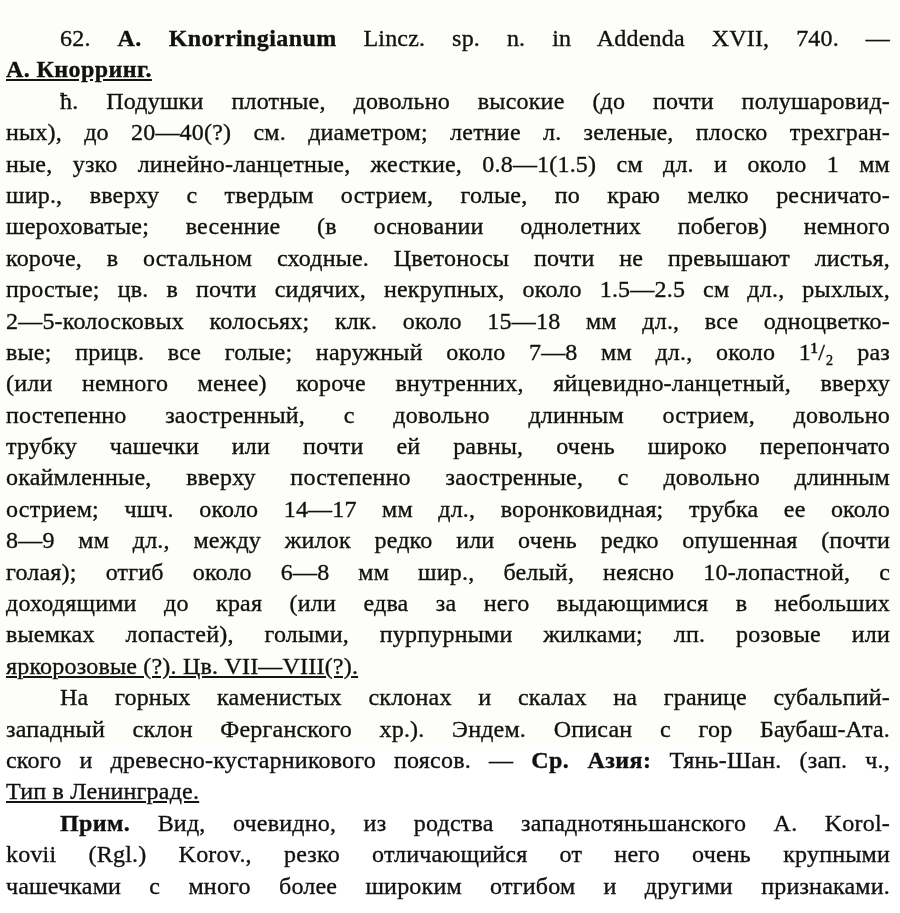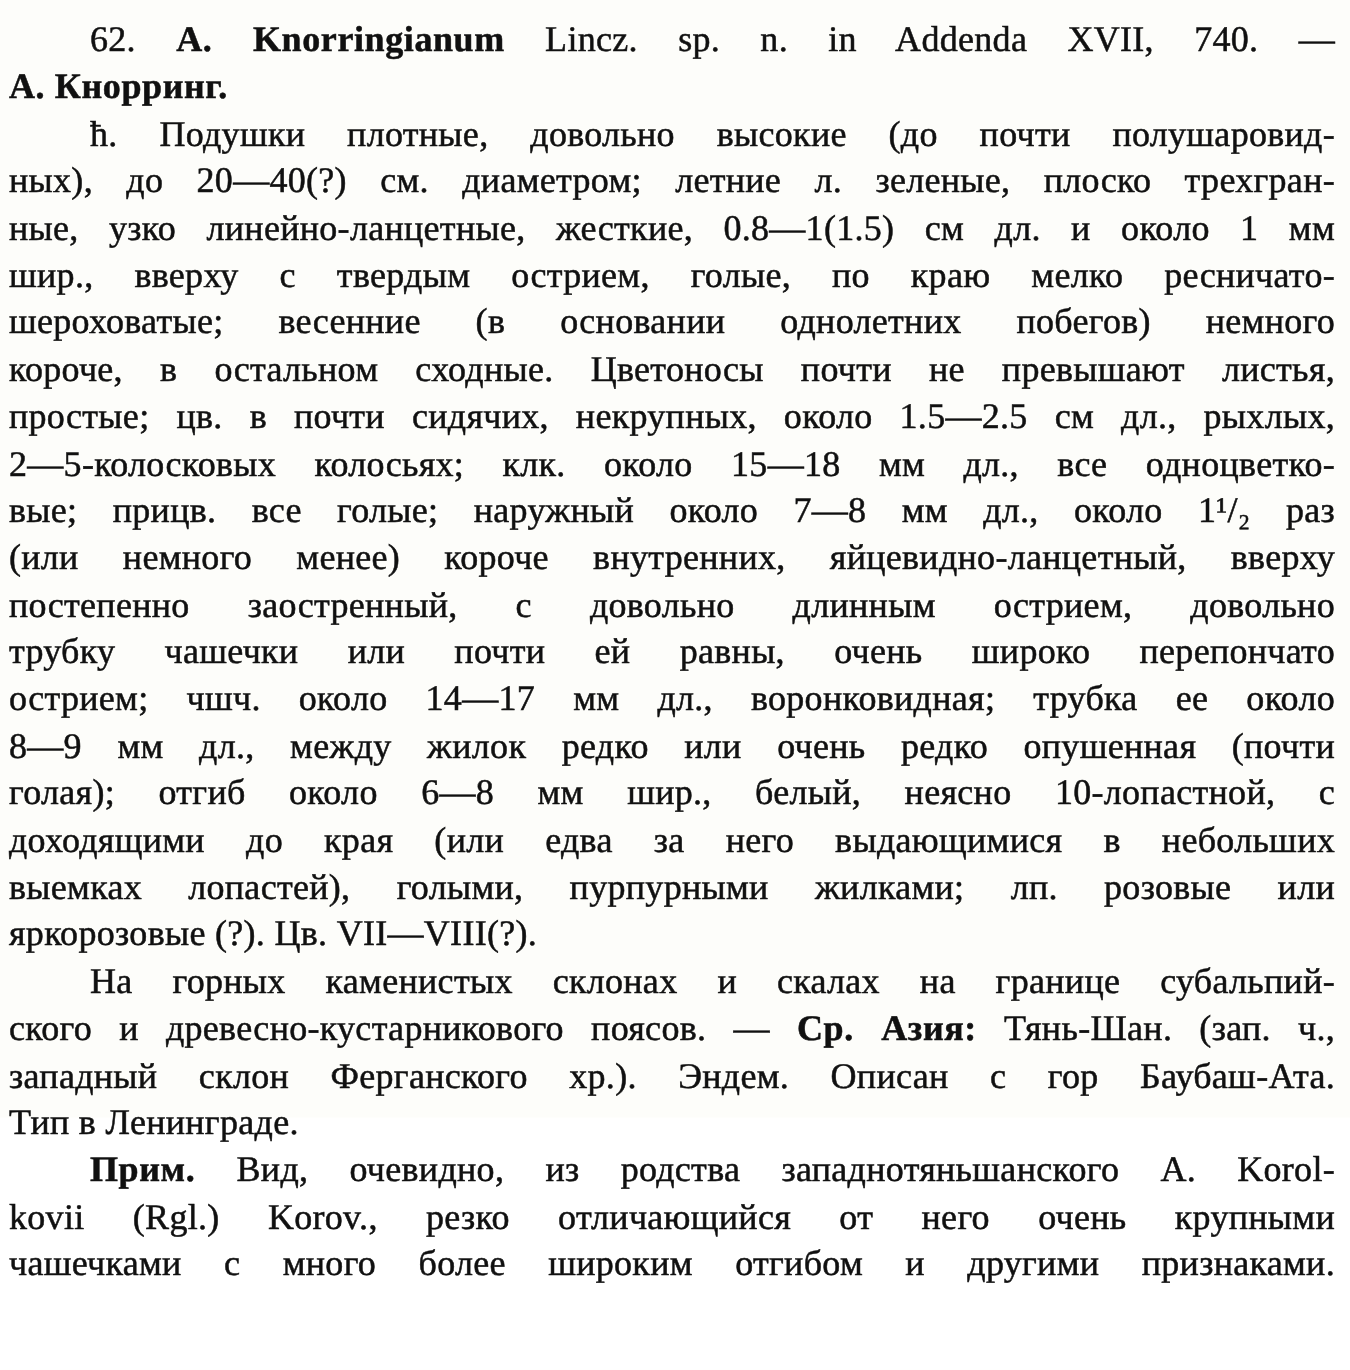--- a/index.html
+++ b/index.html
@@ -12,33 +12,34 @@
   }
   .page {
     box-sizing: border-box;
     width: 900px;
     height: 745px;
     background: #fdfdfa;
     color: #101010;
     font-family: "Liberation Serif", "DejaVu Serif", serif;
     font-size: 24px;
     line-height: 31.4px;
-    padding: 12px 10px 0 6px;
+    padding: 23px 10px 0 6px;
     -webkit-text-stroke: 0.35px #141414;
     letter-spacing: 0.2px;
   }
   .para { margin: 0; padding: 0; }
   .line {
     text-align: justify;
     text-align-last: justify;
     white-space: normal;
     height: 31.4px;
   }
   .line.lastline {
     text-align-last: left;
+    text-decoration: underline;
   }
   .line.indent {
     text-indent: 54px;
   }
   .b { font-weight: bold; letter-spacing: 0.4px; }
   .i { }
 </style>
 </head>
 <body>
 
@@ -54,31 +55,32 @@
         <div class="line"><span>ные, узко линейно-ланцетные, жесткие, 0.8—1(1.5) см дл. и около 1 мм</span></div>
         <div class="line"><span>шир., вверху с твердым острием, голые, по краю мелко ресничато-</span></div>
         <div class="line"><span>шероховатые; весенние (в основании однолетних побегов) немного</span></div>
         <div class="line"><span>короче, в остальном сходные. Цветоносы почти не превышают листья,</span></div>
         <div class="line"><span>простые; цв. в почти сидячих, некрупных, около 1.5—2.5 см дл., рыхлых,</span></div>
         <div class="line"><span>2—5-колосковых колосьях; клк. около 15—18 мм дл., все одноцветко-</span></div>
         <div class="line"><span>вые; прицв. все голые; наружный около 7—8 мм дл., около 1¹/₂ раз</span></div>
         <div class="line"><span>(или немного менее) короче внутренних, яйцевидно-ланцетный, вверху</span></div>
         <div class="line"><span>постепенно заостренный, с довольно длинным острием, довольно</span></div>
         <div class="line"><span>трубку чашечки или почти ей равны, очень широко перепончато</span></div>
+        <div class="line"><span>окаймленные, вверху постепенно заостренные, с довольно длинным</span></div>
         <div class="line"><span>острием; чшч. около 14—17 мм дл., воронковидная; трубка ее около</span></div>
         <div class="line"><span>8—9 мм дл., между жилок редко или очень редко опушенная (почти</span></div>
         <div class="line"><span>голая); отгиб около 6—8 мм шир., белый, неясно 10-лопастной, с</span></div>
         <div class="line"><span>доходящими до края (или едва за него выдающимися в небольших</span></div>
         <div class="line"><span>выемках лопастей), голыми, пурпурными жилками; лп. розовые или</span></div>
         <div class="line lastline"><span>яркорозовые (?). Цв. VII—VIII(?).</span></div>
       </div>
       <div class="para">
         <div class="line indent"><span>На горных каменистых склонах и скалах на границе субальпий-</span></div>
+        <div class="line"><span>западный склон Ферганского хр.). Эндем. Описан с гор Баубаш-Ата.</span></div>
         <div class="line"><span>ского и древесно-кустарникового поясов. — </span><span class="b">Ср. Азия:</span><span> Тянь-Шан. (зап. ч.,</span></div>
-        <div class="line"><span>западный склон Ферганского хр.). Эндем. Описан с гор Баубаш-Ата.</span></div>
         <div class="line lastline"><span>Тип в Ленинграде.</span></div>
       </div>
       <div class="para">
         <div class="line indent"><span class="b">Прим.</span><span> Вид, очевидно, из родства западнотяньшанского </span><span class="i">A. Korol-</span></div>
         <div class="line"><span class="i">kovii</span><span> (Rgl.) Korov., резко отличающийся от него очень крупными</span></div>
         <div class="line"><span>чашечками с много более широким отгибом и другими признаками.</span></div>
       </div>
     </div>
 </div>
 

